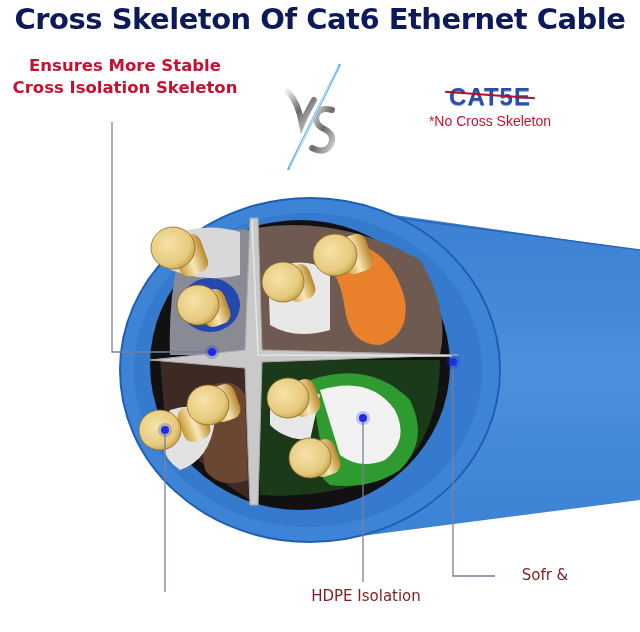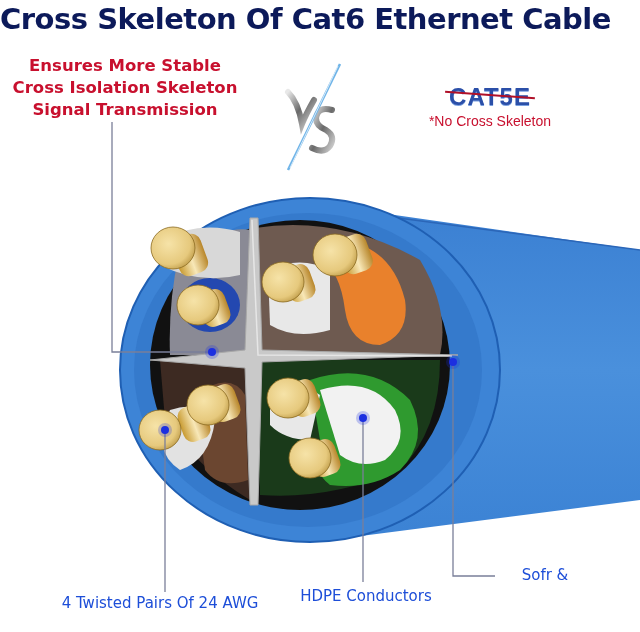--- a/index.html
+++ b/index.html
@@ -1,38 +1,37 @@
 <!DOCTYPE html>
 <html><head>
 <meta charset="utf-8">
 <style>
   html, body { margin: 0; padding: 0; }
   body { width: 640px; height: 632px; background: #ffffff; position: relative; overflow: hidden; font-family: "DejaVu Sans", sans-serif; }
-  .title { position: absolute; left: 0; top: 0; width: 640px; font-family: "DejaVu Sans", sans-serif; font-weight: bold; font-size: 29px; color: #0c1a5a; letter-spacing: -0.5px; line-height: 38px; }
+  .title { position: absolute; left: 0; top: 0; width: 640px; text-align: center; font-family: "DejaVu Sans", sans-serif; font-weight: bold; font-size: 29px; color: #0c1a5a; letter-spacing: -0.5px; line-height: 38px; }
   .red-callout { position: absolute; left: 0; top: 55px; width: 250px; text-align: center; color: #c8102e; font-weight: bold; font-size: 16.5px; line-height: 22px; font-family: "DejaVu Sans", sans-serif; }
   .vs { position: absolute; left: 280px; top: 62px; width: 70px; height: 110px; }
   .cat5e { position: absolute; left: 410px; top: 83px; width: 160px; text-align: center; }
   .cat5e-logo { font-family: "Liberation Sans", sans-serif; font-weight: 900; font-size: 24px; color: #2b4fa8; letter-spacing: 1px; position: relative; display: inline-block; text-shadow: 0 1px 0 #7aa0e0; }
   .cat5e-logo .strike { position: absolute; left: -4px; right: -4px; top: 11px; height: 2px; background: #b01028; transform: rotate(4deg); }
   .cat5e-note { font-family: "Liberation Sans", sans-serif; font-size: 14px; color: #c8102e; margin-top: 2px; }
   .diagram { position: absolute; left: 0; top: 0; }
-  .label { position: absolute; font-family: "DejaVu Sans", sans-serif; font-size: 15px; color: #1d4ed8; text-align: center; line-height: 20px; }
+  .label { position: absolute; font-family: "DejaVu Sans", sans-serif; font-size: 15px; color: #7f1d1d; text-align: center; line-height: 20px; }
   .lbl-conductors { left: 40px; top: 593px; width: 240px; }
   .lbl-hdpe { left: 296px; top: 586px; width: 140px; }
   .lbl-pvc { left: 485px; top: 565px; width: 120px; }
 </style>
 </head>
 <body>
 
 <div class="title">Cross Skeleton Of Cat6 Ethernet Cable</div>
 
 <div class="red-callout">
   <div>Ensures More Stable</div>
   <div>Cross Isolation Skeleton</div>
-  <div>Signal Transmission</div>
 </div>
 
 <svg class="vs" viewBox="0 0 70 110">
   <defs>
     <linearGradient id="vsg" x1="0" y1="0" x2="1" y2="1">
       <stop offset="0" stop-color="#e8e8e8"></stop>
       <stop offset="0.5" stop-color="#6a6a6a"></stop>
       <stop offset="1" stop-color="#cfcfcf"></stop>
     </linearGradient>
   </defs>
@@ -149,18 +148,17 @@
     <circle cx="165" cy="430" r="4"></circle>
     <circle cx="165" cy="430" r="7" fill="#1d2fe0" opacity="0.25"></circle>
     <circle cx="363" cy="418" r="4"></circle>
     <circle cx="363" cy="418" r="7" fill="#1d2fe0" opacity="0.25"></circle>
     <circle cx="453" cy="362" r="4"></circle>
     <circle cx="453" cy="362" r="7" fill="#1d2fe0" opacity="0.25"></circle>
   </g>
 </svg>
 
 <div class="label lbl-conductors">
-  <div>4 Twisted Pairs Of 24 AWG</div>
 </div>
-<div class="label lbl-hdpe">HDPE Conductors</div>
+<div class="label lbl-hdpe">HDPE Isolation</div>
 <div class="label lbl-pvc">
   <div>Sofr &amp;</div>
 </div>
 
 </body></html>

